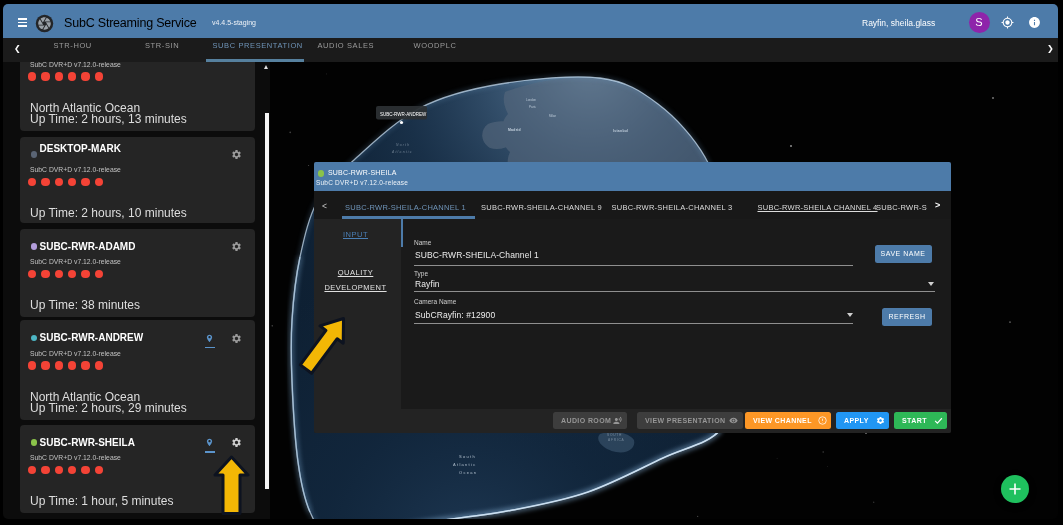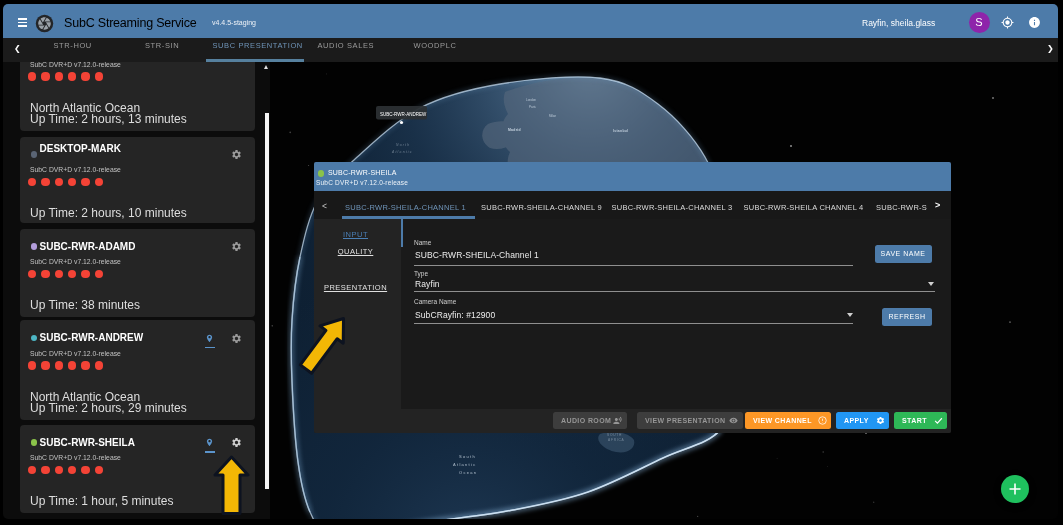--- a/index.html
+++ b/index.html
@@ -266,29 +266,29 @@
   <div id="modal">
     <div id="m-head"></div>
     <div class="abs" style="left:4px; top:8.3px; width:6.5px; height:6.5px; border-radius:50%; background:#8bc34a;"></div>
     <div class="abs" style="left:14.5px; top:7px; font-size:7px; color:#fff; letter-spacing:0.2px;">SUBC-RWR-SHEILA</div>
     <div class="abs" style="left:2.5px; top:17px; font-size:6.5px; color:#eef3f8; letter-spacing:0.2px;">SubC DVR+D v7.12.0-release</div>
     <div id="m-tabs">
       <span class="chev abs" style="left:8.5px; top:10px; color:#c5c5c5; font-size:8.5px;">&lt;</span>
       <span class="mtab act" style="left:31.5px;">SUBC-RWR-SHEILA-CHANNEL 1</span>
       <span class="mtab" style="left:167.5px;">SUBC-RWR-SHEILA-CHANNEL 9</span>
       <span class="mtab" style="left:298px;">SUBC-RWR-SHEILA-CHANNEL 3</span>
-      <span class="mtab" style="left:430px;">SUBC-RWR-SHEILA CHANNEL 4</span>
+      <span class="mtab" style="left:444px;text-decoration:underline;">SUBC-RWR-SHEILA CHANNEL 4</span>
       <span class="mtab" style="left:562.5px;">SUBC-RWR-S</span>
       <span class="chev abs" style="left:621.5px; top:9.5px; font-size:9px; font-weight:bold;">&gt;</span>
     </div>
     <div id="m-body"></div>
     <div id="mtab-underline"></div>
     <div class="mnav act" style="top:67.5px;">INPUT</div>
-    <div class="mnav" style="top:85px;">QUALITY</div>
-    <div class="mnav" style="top:120.5px;">PRESENTATION</div>
+    <div class="mnav" style="top:106px;">QUALITY</div>
+    <div class="mnav" style="top:120.5px;">DEVELOPMENT</div>
     <div id="mnav-ind"></div>
 
     <div class="flabel" style="left:100.5px; top:76.5px;">Name</div>
     <div class="fvalue" style="left:101.5px; top:88px;">SUBC-RWR-SHEILA-Channel 1</div>
     <div class="fline" style="left:100.5px; top:102.5px; width:439px;"></div>
     <div class="mbtn-blue" style="left:561px; top:82.5px; width:57px; height:18px; line-height:18px;">SAVE NAME</div>
 
     <div class="flabel" style="left:100.5px; top:108px;">Type</div>
     <div class="fvalue" style="left:101.5px; top:116.5px;">Rayfin</div>
     <div class="caret" style="left:614.5px; top:119.5px;"></div>

